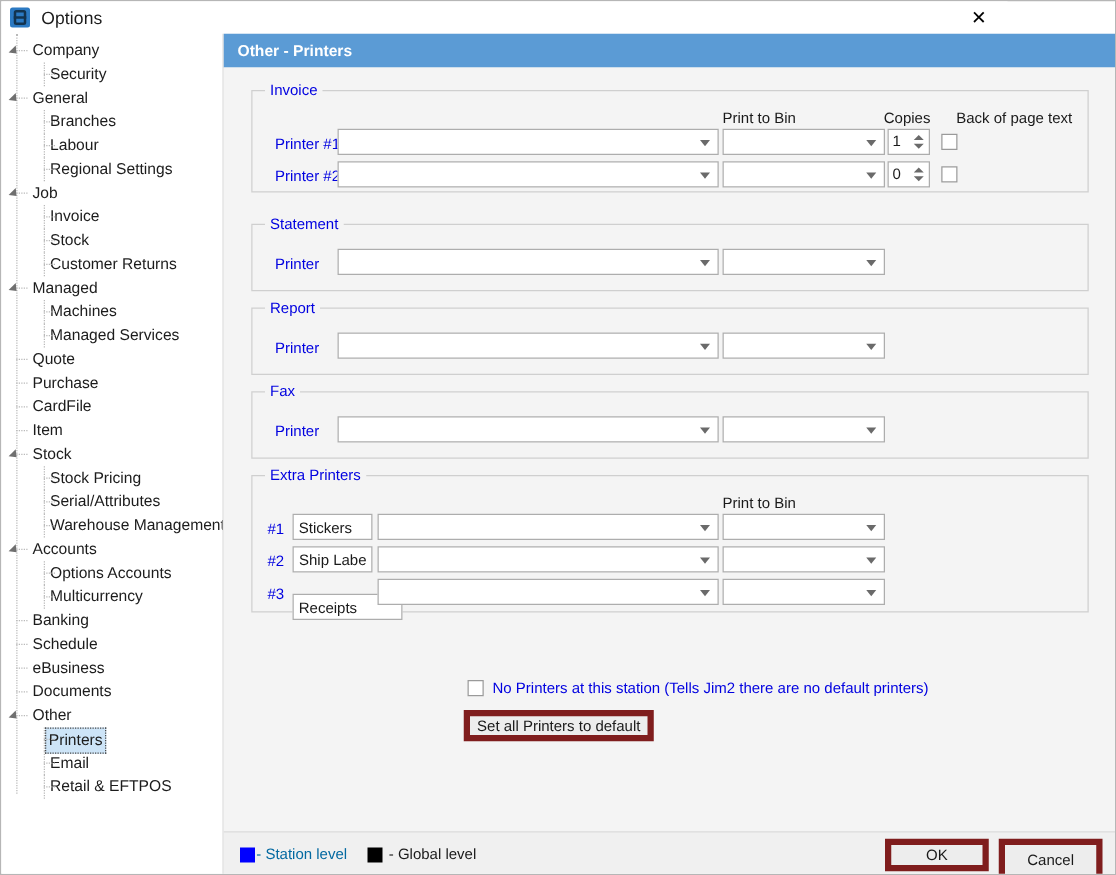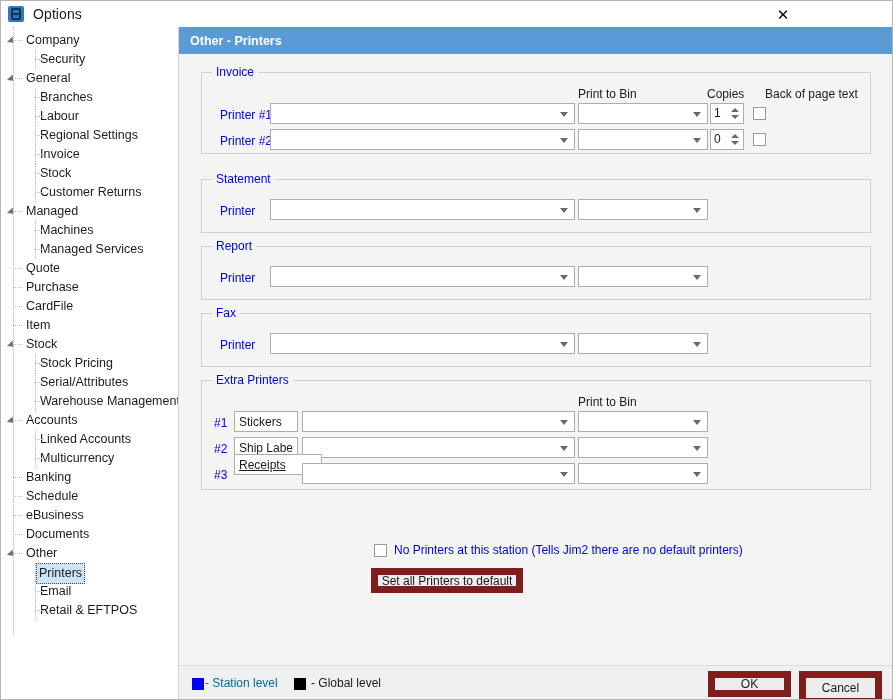--- a/index.html
+++ b/index.html
@@ -254,21 +254,21 @@
     position: absolute;
     width: 13px; height: 13px;
     background: #ffffff;
     border: 1px solid #9a9a9a;
     box-sizing: border-box;
   }
 
   .btn {
     position: absolute;
     background: #ededed;
-    border: 7px solid #7f1d1d;
+    border: 5px solid #7f1d1d;
     box-sizing: border-box;
     font-size: 12px;
     color: #1a1a1a;
     display: flex;
     align-items: center;
     justify-content: center;
     font-family: "Liberation Sans", sans-serif;
   }
 
   
@@ -305,36 +305,37 @@
 
   <div class="sidebar">
     <div id="tree-root">
         <div class="vline" style="left: 12px; top: 0px; height: 608px;"></div>
         <div class="tnode lvl0"><span class="arrow"></span><span class="hline" style="left: 12px; top: 9px; width: 9px;"></span><span class="lbl">Company</span></div>
         <div class="tnode lvl1"><span class="hline" style="left: 34px; top: 9px; width: 9px;"></span><span class="vline" style="left: 34px; top: 0px; height: 19px;"></span><span class="lbl">Security</span></div>
         <div class="tnode lvl0"><span class="arrow"></span><span class="hline" style="left: 12px; top: 9px; width: 9px;"></span><span class="lbl">General</span></div>
         <div class="tnode lvl1"><span class="hline" style="left: 34px; top: 9px; width: 9px;"></span><span class="vline" style="left: 34px; top: 0px; height: 19px;"></span><span class="lbl">Branches</span></div>
         <div class="tnode lvl1"><span class="hline" style="left: 34px; top: 9px; width: 9px;"></span><span class="vline" style="left: 34px; top: 0px; height: 19px;"></span><span class="lbl">Labour</span></div>
         <div class="tnode lvl1"><span class="hline" style="left: 34px; top: 9px; width: 9px;"></span><span class="vline" style="left: 34px; top: 0px; height: 19px;"></span><span class="lbl">Regional Settings</span></div>
+        <div class="tnode lvl0"><span class="arrow"></span><span class="hline" style="left: 12px; top: 9px; width: 9px;"></span><span class="lbl">Job</span></div>
         <div class="tnode lvl1"><span class="hline" style="left: 34px; top: 9px; width: 9px;"></span><span class="vline" style="left: 34px; top: 0px; height: 19px;"></span><span class="lbl">Invoice</span></div>
         <div class="tnode lvl1"><span class="hline" style="left: 34px; top: 9px; width: 9px;"></span><span class="vline" style="left: 34px; top: 0px; height: 19px;"></span><span class="lbl">Stock</span></div>
         <div class="tnode lvl1"><span class="hline" style="left: 34px; top: 9px; width: 9px;"></span><span class="vline" style="left: 34px; top: 0px; height: 19px;"></span><span class="lbl">Customer Returns</span></div>
         <div class="tnode lvl0"><span class="arrow"></span><span class="hline" style="left: 12px; top: 9px; width: 9px;"></span><span class="lbl">Managed</span></div>
         <div class="tnode lvl1"><span class="hline" style="left: 34px; top: 9px; width: 9px;"></span><span class="vline" style="left: 34px; top: 0px; height: 19px;"></span><span class="lbl">Machines</span></div>
         <div class="tnode lvl1"><span class="hline" style="left: 34px; top: 9px; width: 9px;"></span><span class="vline" style="left: 34px; top: 0px; height: 19px;"></span><span class="lbl">Managed Services</span></div>
         <div class="tnode lvl0"><span class="hline" style="left: 12px; top: 9px; width: 9px;"></span><span class="lbl">Quote</span></div>
         <div class="tnode lvl0"><span class="hline" style="left: 12px; top: 9px; width: 9px;"></span><span class="lbl">Purchase</span></div>
         <div class="tnode lvl0"><span class="hline" style="left: 12px; top: 9px; width: 9px;"></span><span class="lbl">CardFile</span></div>
         <div class="tnode lvl0"><span class="hline" style="left: 12px; top: 9px; width: 9px;"></span><span class="lbl">Item</span></div>
         <div class="tnode lvl0"><span class="arrow"></span><span class="hline" style="left: 12px; top: 9px; width: 9px;"></span><span class="lbl">Stock</span></div>
         <div class="tnode lvl1"><span class="hline" style="left: 34px; top: 9px; width: 9px;"></span><span class="vline" style="left: 34px; top: 0px; height: 19px;"></span><span class="lbl">Stock Pricing</span></div>
         <div class="tnode lvl1"><span class="hline" style="left: 34px; top: 9px; width: 9px;"></span><span class="vline" style="left: 34px; top: 0px; height: 19px;"></span><span class="lbl">Serial/Attributes</span></div>
         <div class="tnode lvl1"><span class="hline" style="left: 34px; top: 9px; width: 9px;"></span><span class="vline" style="left: 34px; top: 0px; height: 19px;"></span><span class="lbl">Warehouse Management</span></div>
         <div class="tnode lvl0"><span class="arrow"></span><span class="hline" style="left: 12px; top: 9px; width: 9px;"></span><span class="lbl">Accounts</span></div>
-        <div class="tnode lvl1"><span class="hline" style="left: 34px; top: 9px; width: 9px;"></span><span class="vline" style="left: 34px; top: 0px; height: 19px;"></span><span class="lbl">Linked Accounts</span></div>
+        <div class="tnode lvl1"><span class="hline" style="left: 34px; top: 9px; width: 9px;"></span><span class="vline" style="left: 34px; top: 0px; height: 19px;"></span><span class="lbl">Options Accounts</span></div>
         <div class="tnode lvl1"><span class="hline" style="left: 34px; top: 9px; width: 9px;"></span><span class="vline" style="left: 34px; top: 0px; height: 19px;"></span><span class="lbl">Multicurrency</span></div>
         <div class="tnode lvl0"><span class="hline" style="left: 12px; top: 9px; width: 9px;"></span><span class="lbl">Banking</span></div>
         <div class="tnode lvl0"><span class="hline" style="left: 12px; top: 9px; width: 9px;"></span><span class="lbl">Schedule</span></div>
         <div class="tnode lvl0"><span class="hline" style="left: 12px; top: 9px; width: 9px;"></span><span class="lbl">eBusiness</span></div>
         <div class="tnode lvl0"><span class="hline" style="left: 12px; top: 9px; width: 9px;"></span><span class="lbl">Documents</span></div>
         <div class="tnode lvl0"><span class="arrow"></span><span class="hline" style="left: 12px; top: 9px; width: 9px;"></span><span class="lbl">Other</span></div>
         <div class="tnode lvl1 selected"><span class="hline" style="left: 34px; top: 9px; width: 9px;"></span><span class="vline" style="left: 34px; top: 0px; height: 19px;"></span><span class="lbl">Printers</span></div>
         <div class="tnode lvl1"><span class="hline" style="left: 34px; top: 9px; width: 9px;"></span><span class="vline" style="left: 34px; top: 0px; height: 19px;"></span><span class="lbl">Email</span></div>
         <div class="tnode lvl1"><span class="hline" style="left: 34px; top: 9px; width: 9px;"></span><span class="vline" style="left: 34px; top: 0px; height: 19px;"></span><span class="lbl">Retail &amp; EFTPOS</span></div>
       </div>
@@ -446,21 +447,21 @@
         <div class="combo" style="left:100px; top:56px; width:273px;">
           <span class="val"></span>
           <span class="arrw"></span>
         </div>
         <div class="combo" style="left:376px; top:56px; width:130px;">
           <span class="val"></span>
           <span class="arrw"></span>
         </div>
 
         <span class="lab blue" style="left:12px; top:87px;">#3</span>
-        <input class="tbox" style="left: 32px; top: 73px; width: 88px; text-decoration: underline;" value="Receipts">
+        <input class="tbox" style="left: 32px; top: 94px; width: 88px;" value="Receipts">
         <div class="combo" style="left:100px; top:82px; width:273px;">
           <span class="val"></span>
           <span class="arrw"></span>
         </div>
         <div class="combo" style="left:376px; top:82px; width:130px;">
           <span class="val"></span>
           <span class="arrw"></span>
         </div>
       </div>
 

